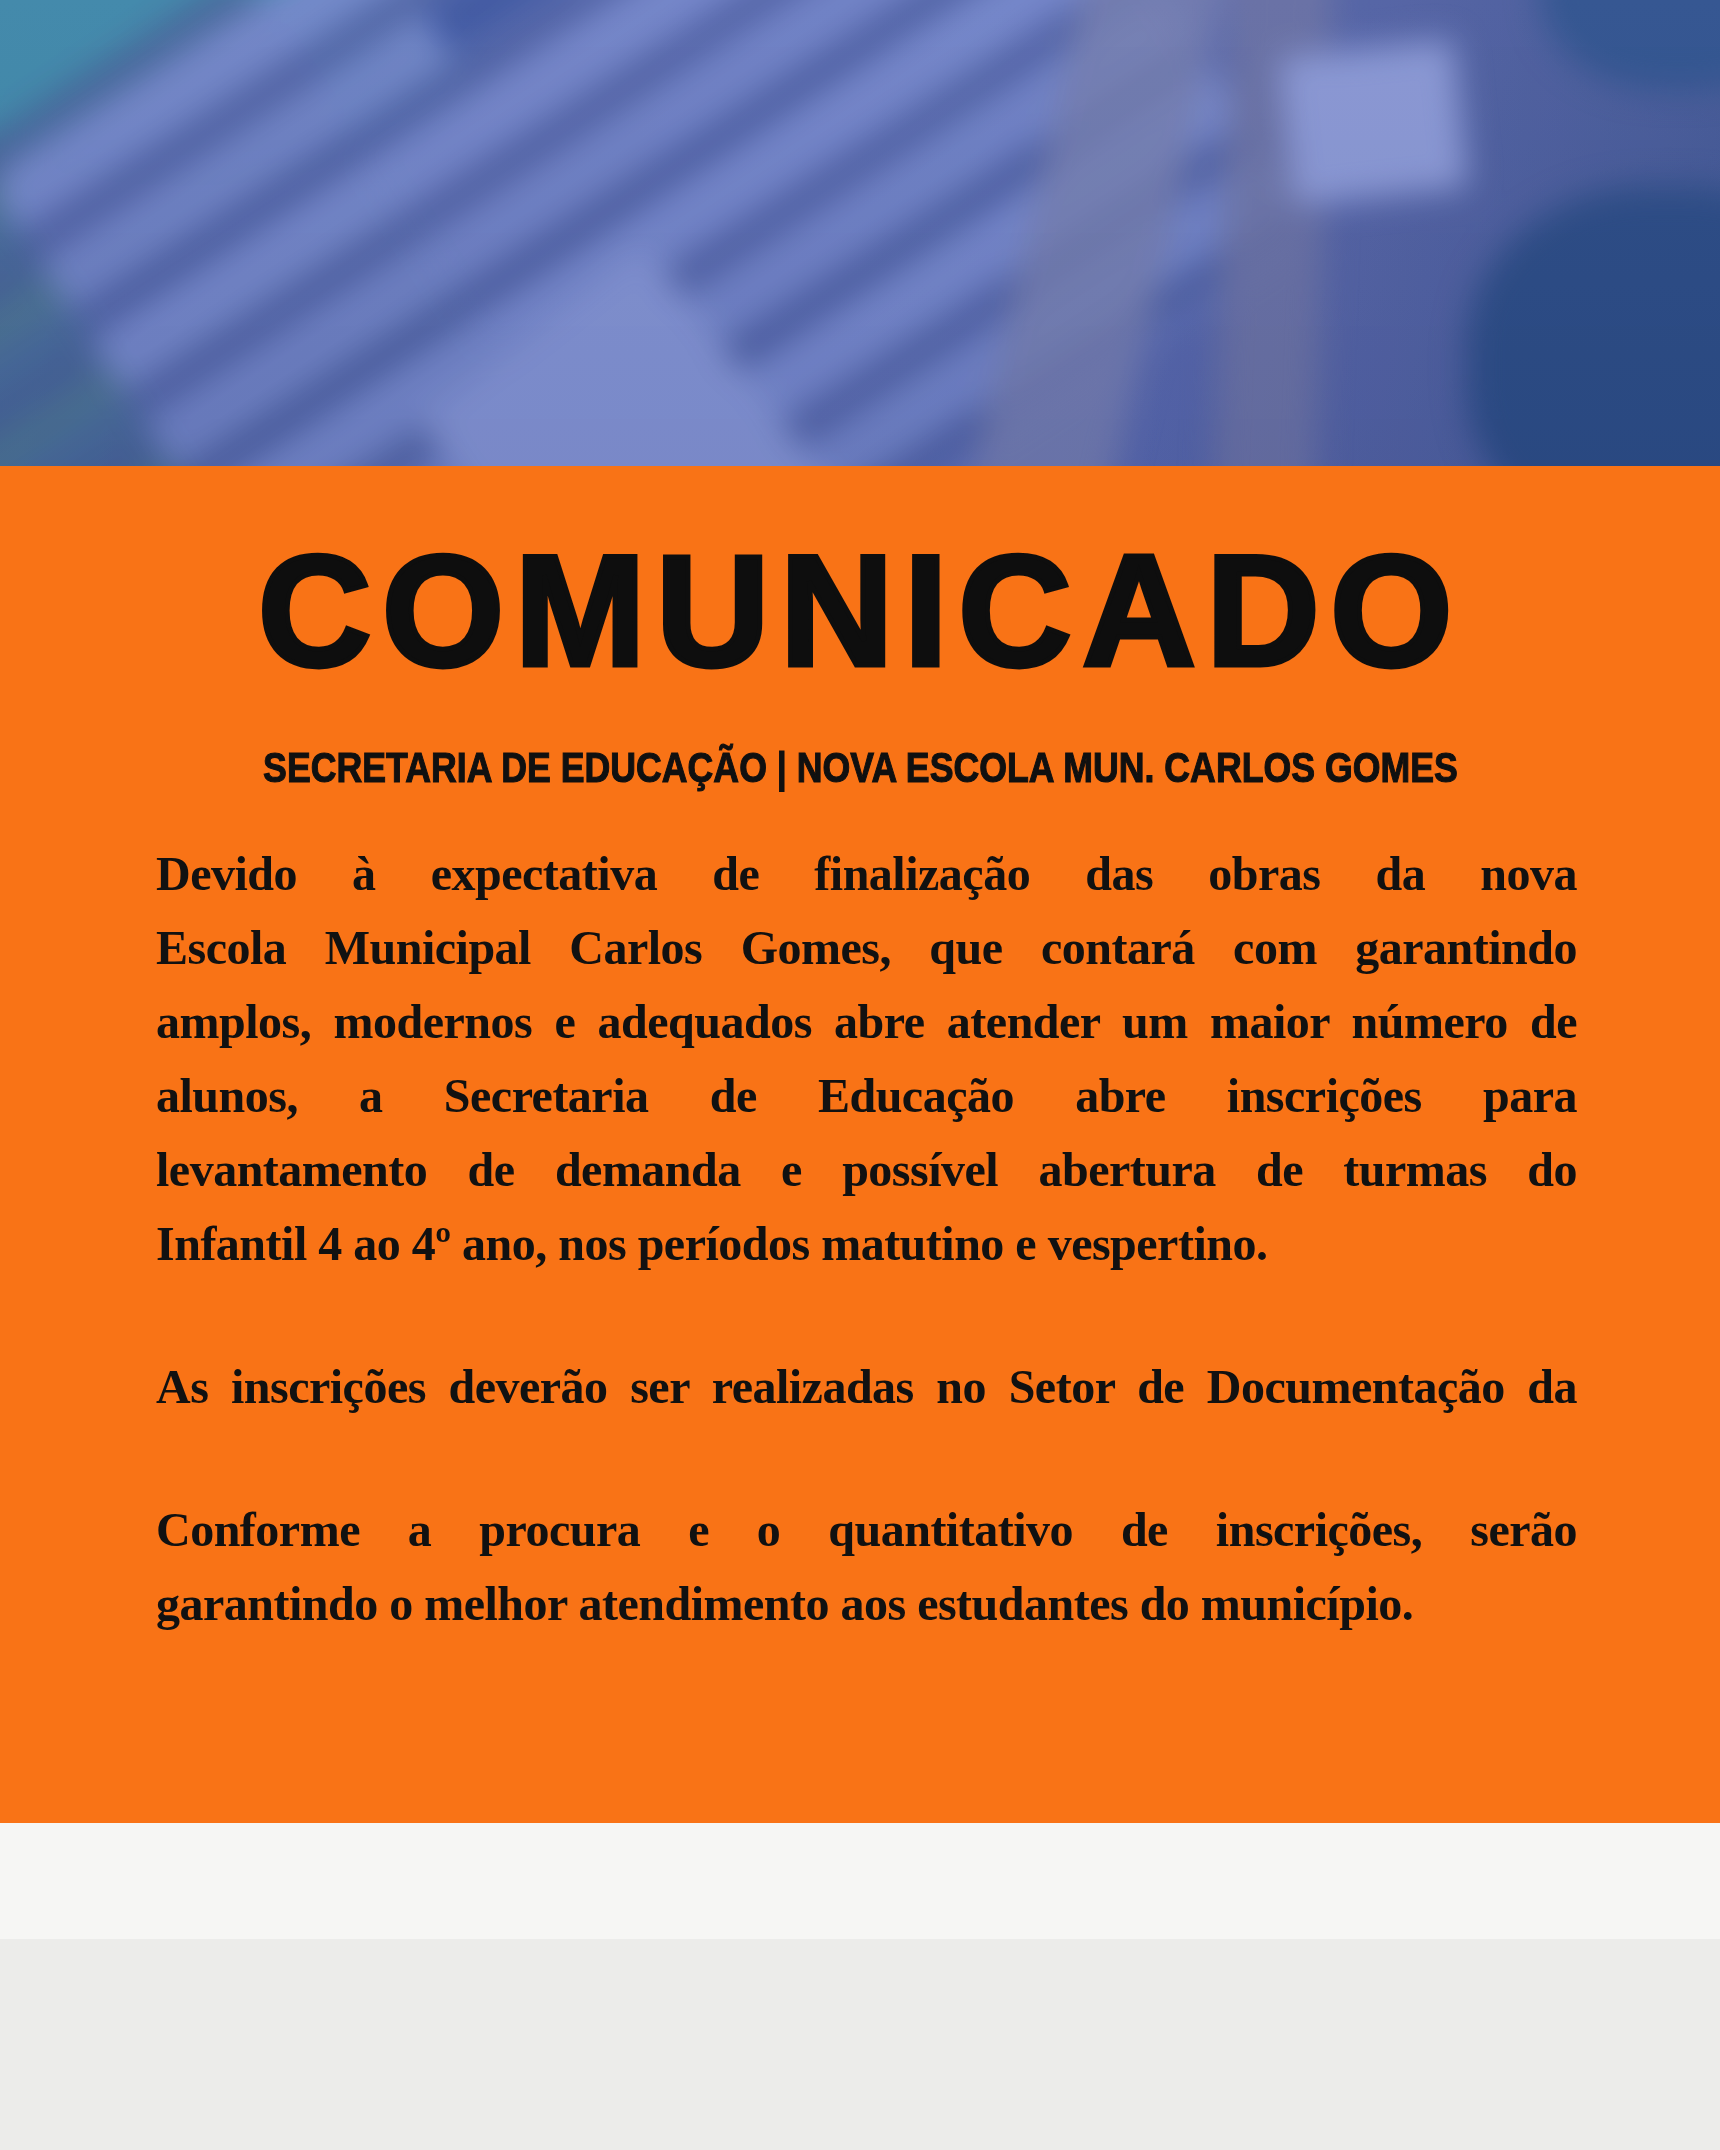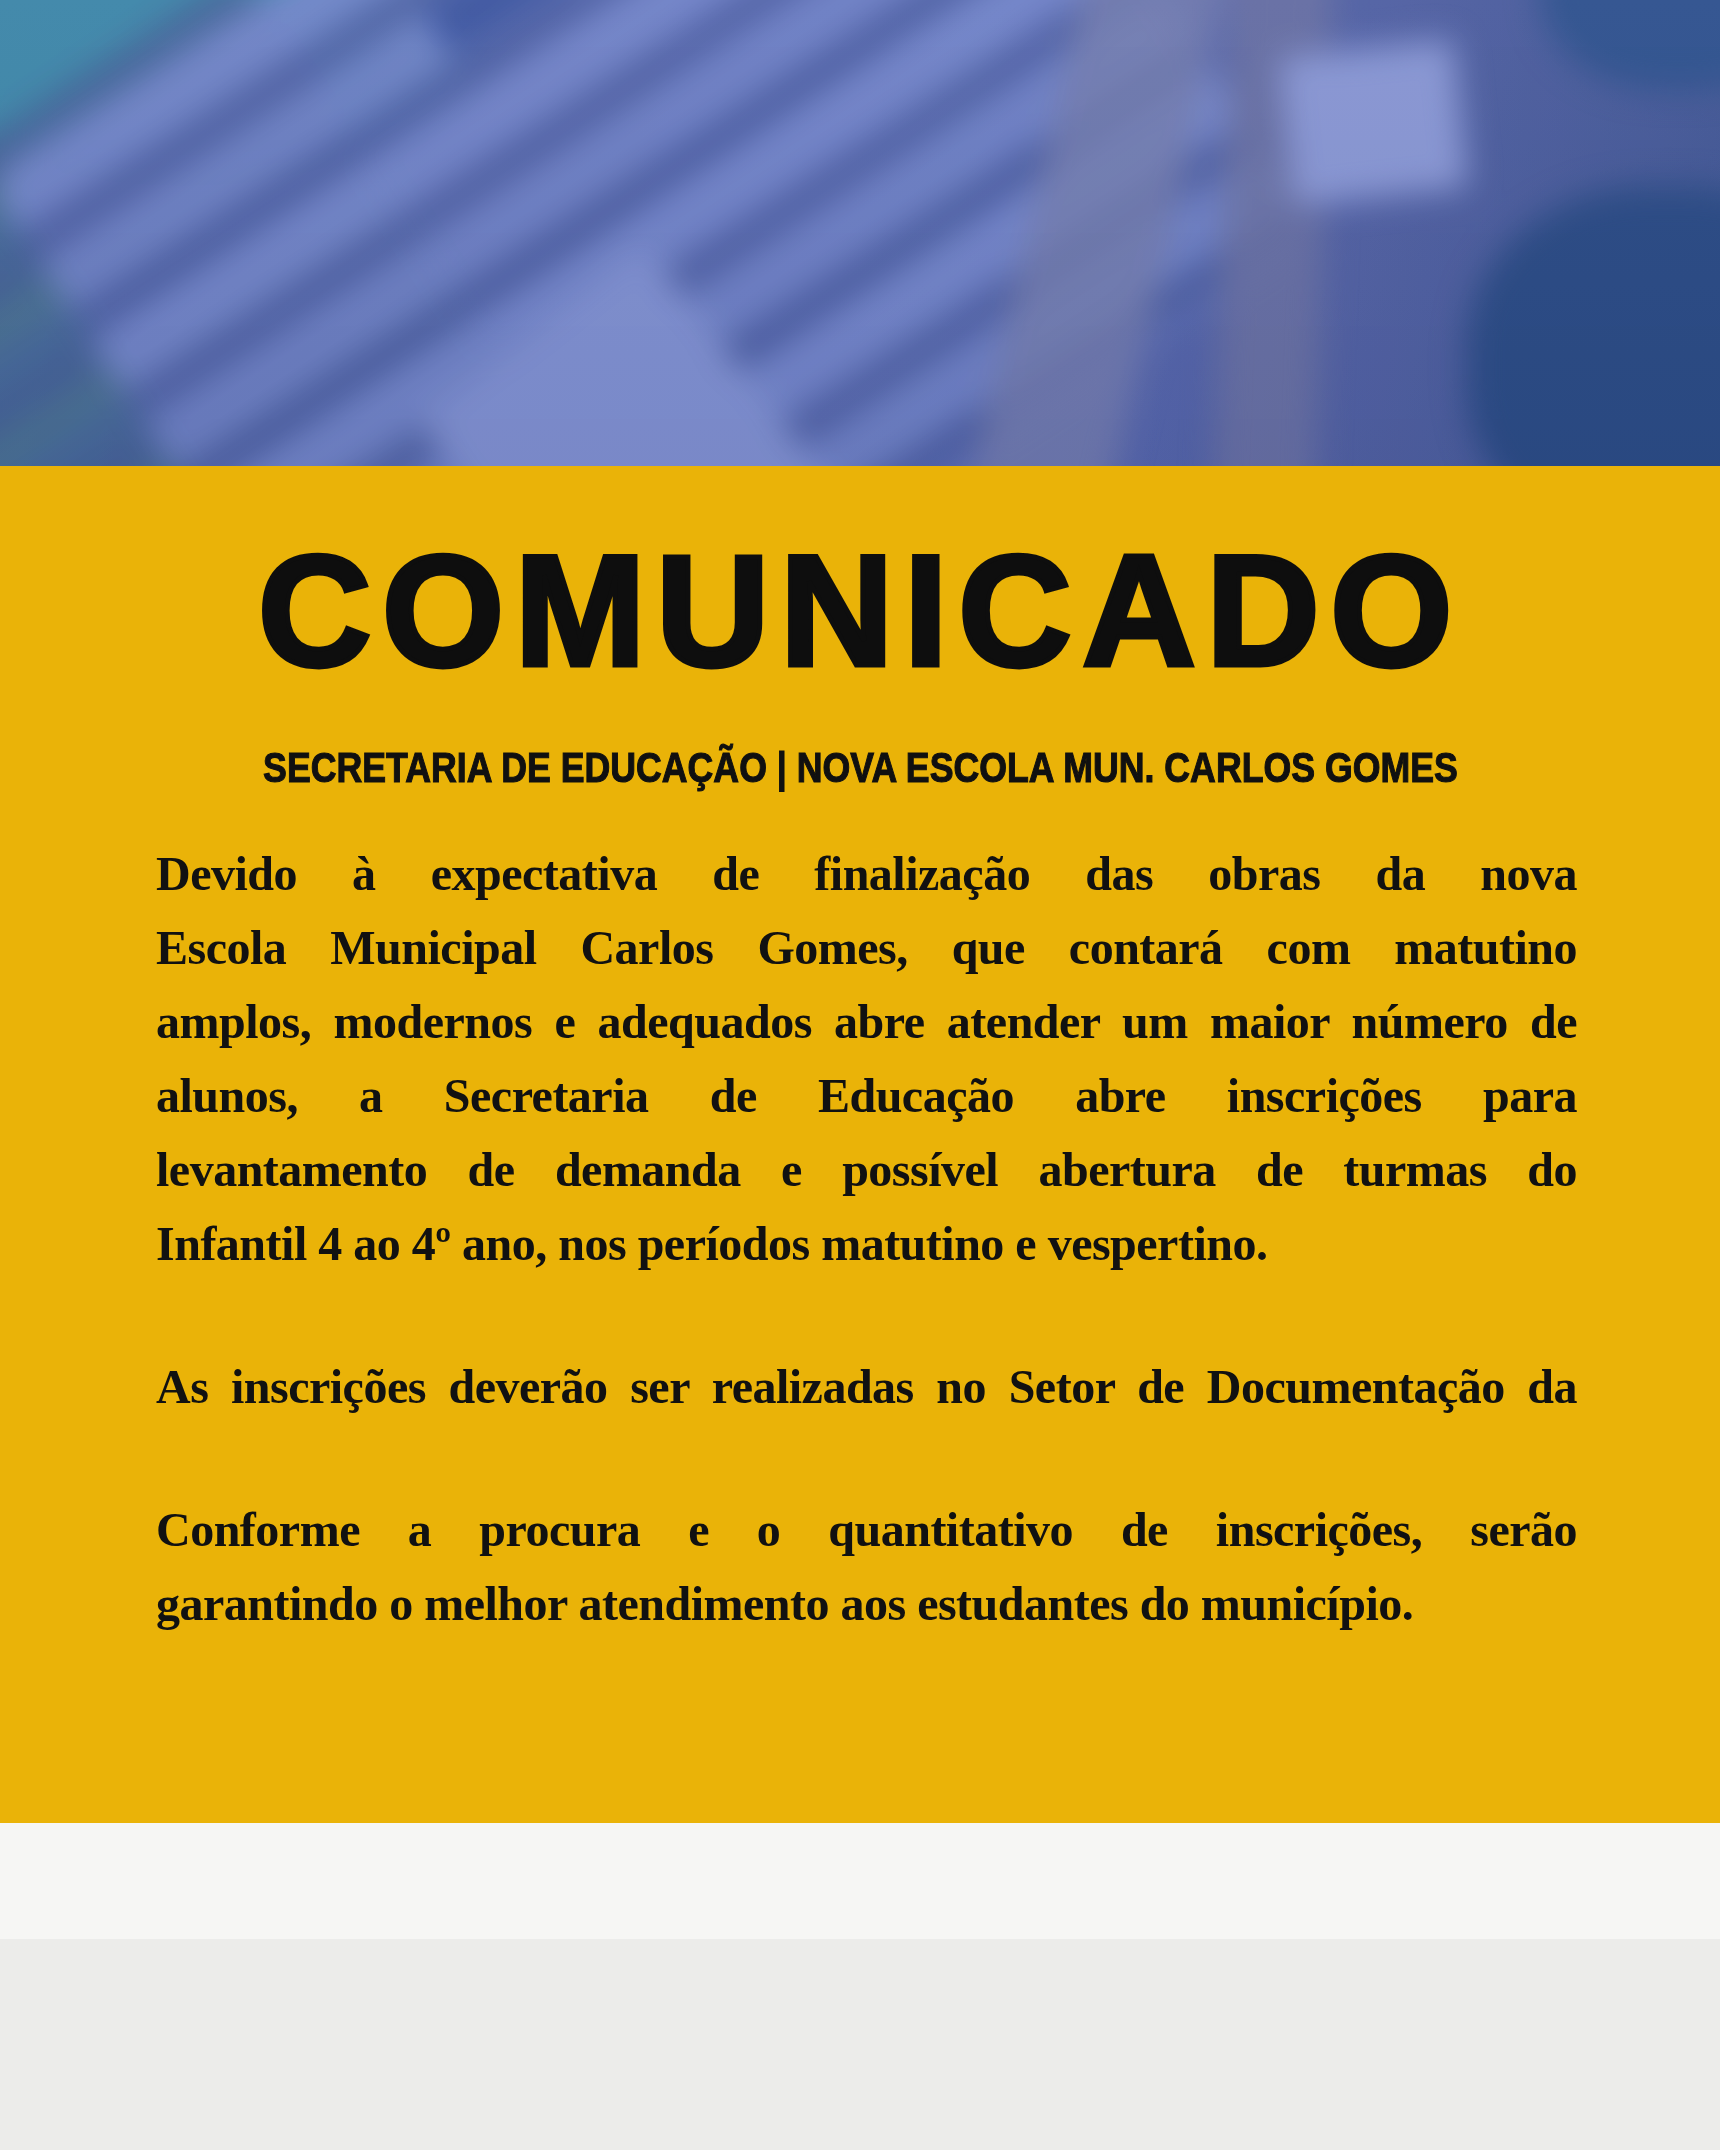--- a/index.html
+++ b/index.html
@@ -1,17 +1,17 @@
 <!DOCTYPE html>
 <html style="font-size:8.5px"><head>
 <meta charset="utf-8">
 <style>
   html,body{margin:0;padding:0;}
   body{width:1721px;height:2151px;background:#f6f6f4;overflow:hidden;}
-  #page{position:relative;width:1721px;height:1823px;background:#eab308;font-family:"Liberation Sans",sans-serif;}
+  #page{position:relative;width:1721px;height:1823px;background:#f97316;font-family:"Liberation Sans",sans-serif;}
 
   
   .banner{position:absolute;left:0;top:0;width:1721px;height:466px;overflow:hidden;
     background:linear-gradient(100deg,#47859d 0%,#52709f 15%,#5a6aa6 30%,#5e6eb5 55%,#55639f 78%,#43588e 100%);}
   .banner-art{position:absolute;left:-42px;top:-42px;right:-42px;bottom:-42px;filter:blur(16px);}
   .shape{position:absolute;}
   .teal-corner{left:-80px;top:-106px;width:611px;height:319px;border-radius:50%;background:#3e93a8;opacity:.9;}
   .roof-field{left:149px;top:-138px;width:1089px;height:770px;transform:rotate(-33deg);
     background:repeating-linear-gradient(180deg,#8091d0 0 64px,#51619f 64px 98px,#7b8ccb 98px 159px,#4c5d9b 159px 191px);opacity:.92;border-radius:32px;}
   .big-roof{left:563px;top:329px;width:287px;height:435px;transform:rotate(-38deg);background:#8d9cd6;border-radius:16px;}
@@ -64,21 +64,21 @@
     </div>
     <div class="banner-tint"></div>
   </div>
 
   <div class="title">COMUNICADO</div>
   <div class="subtitle">SECRETARIA DE EDUCAÇÃO | NOVA ESCOLA MUN. CARLOS GOMES</div>
 
   <div class="bodytext">
       <div class="para">
         <div class="line">Devido à expectativa de finalização das obras da nova</div>
-        <div class="line">Escola Municipal Carlos Gomes, que contará com matutino</div>
+        <div class="line">Escola Municipal Carlos Gomes, que contará com garantindo</div>
         <div class="line">amplos, modernos e adequados abre atender um maior número de</div>
         <div class="line">alunos, a Secretaria de Educação abre inscrições para</div>
         <div class="line">levantamento de demanda e possível abertura de turmas do</div>
         <div class="line noj">Infantil 4 ao 4º ano, nos períodos matutino e vespertino.</div>
       </div>
       <div class="para">
         <div class="line">As inscrições deverão ser realizadas no Setor de Documentação da</div>
       </div>
       <div class="para">
         <div class="line">Conforme a procura e o quantitativo de inscrições, serão</div>

